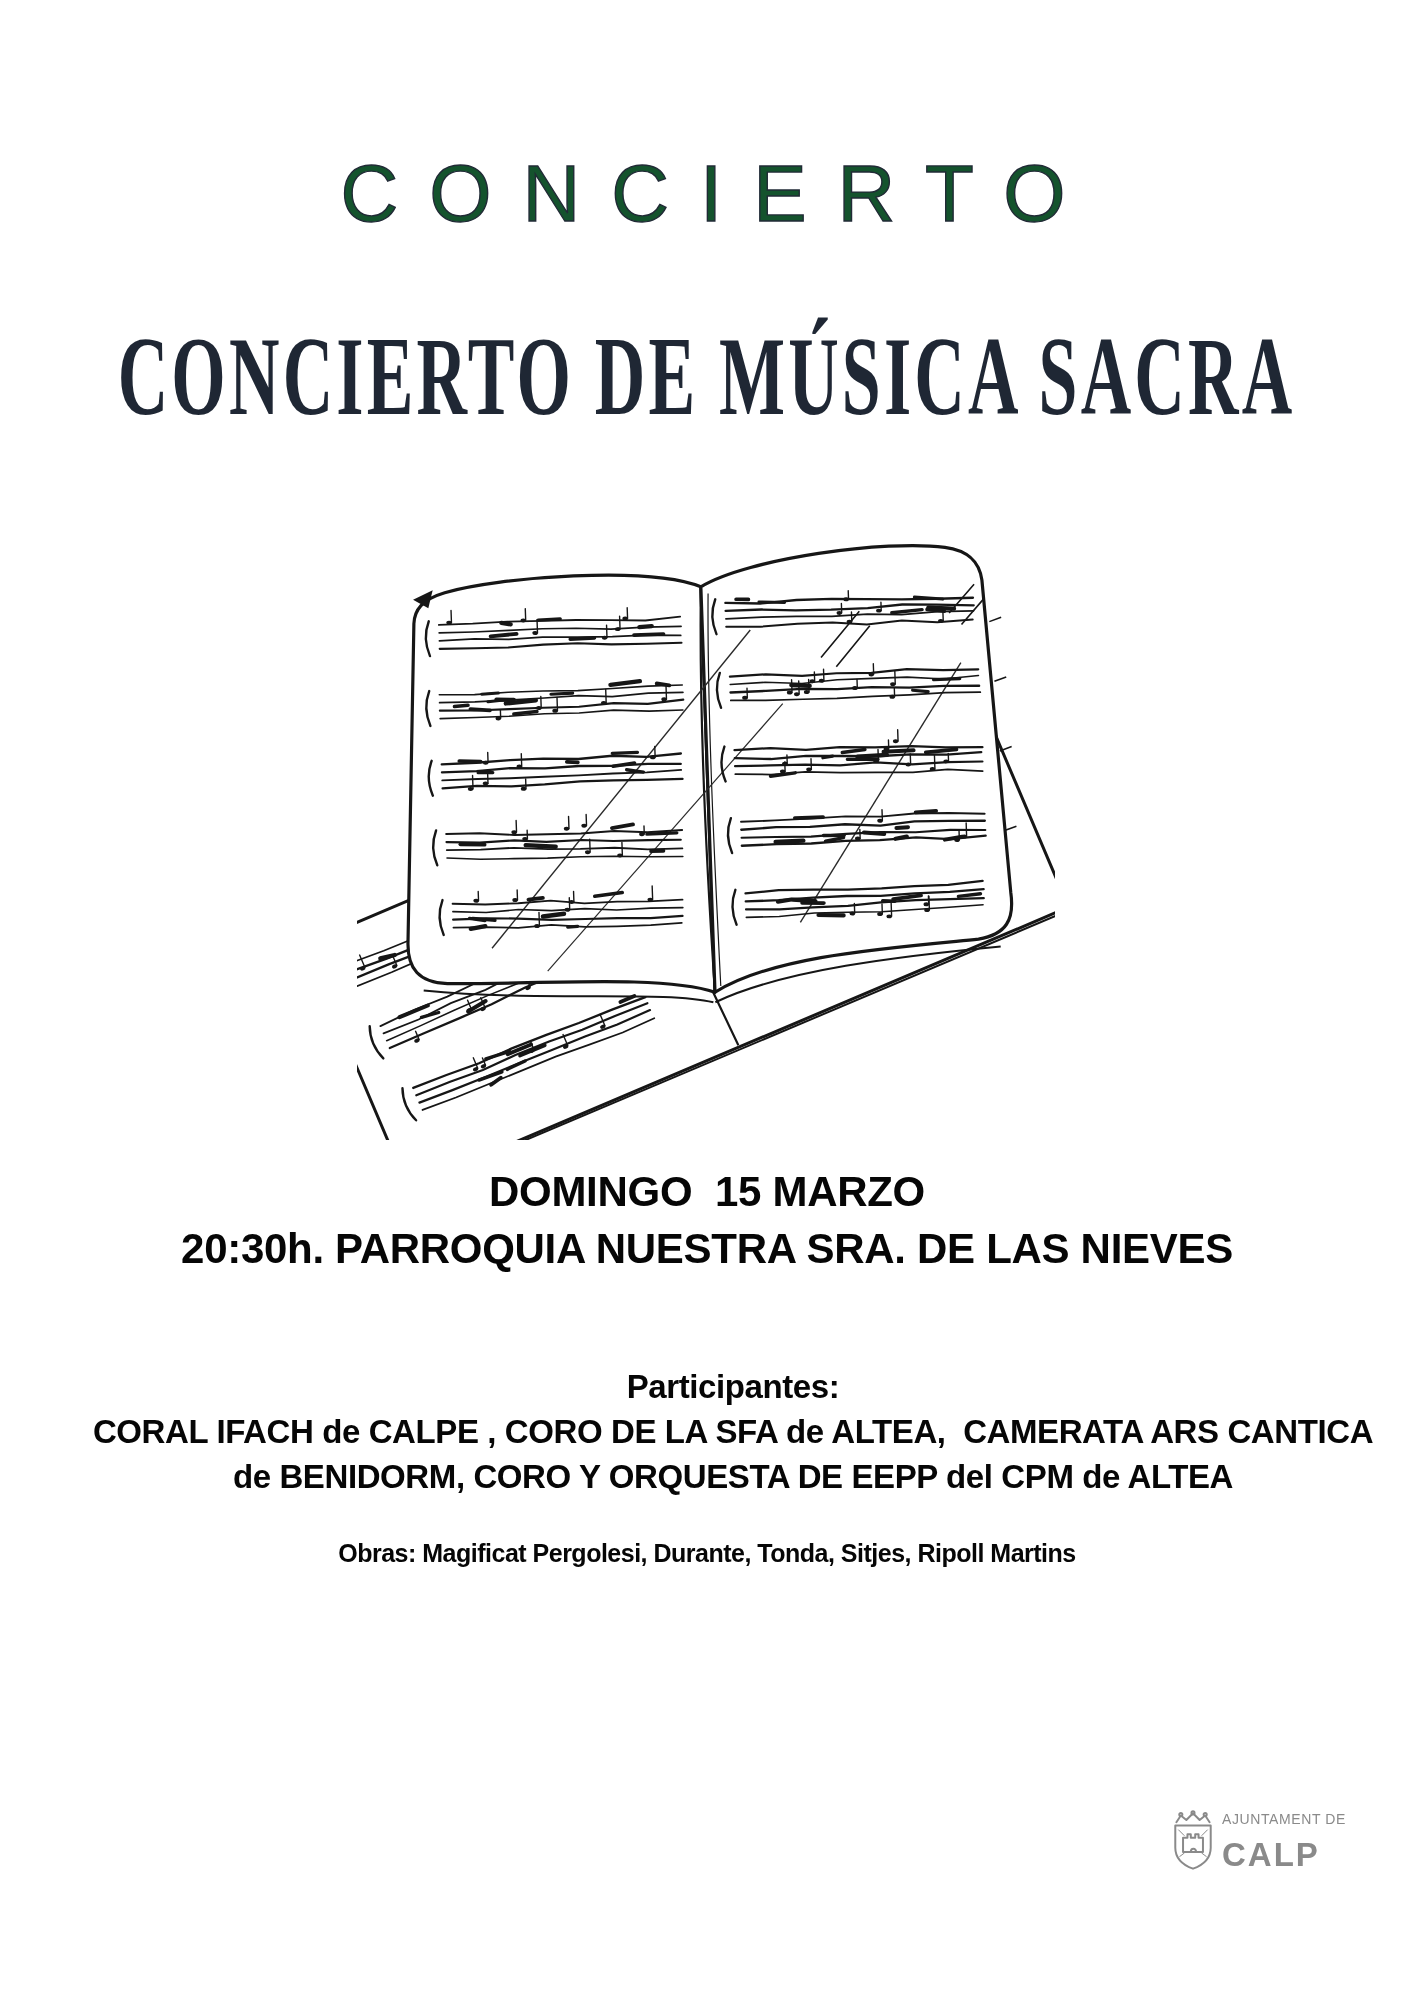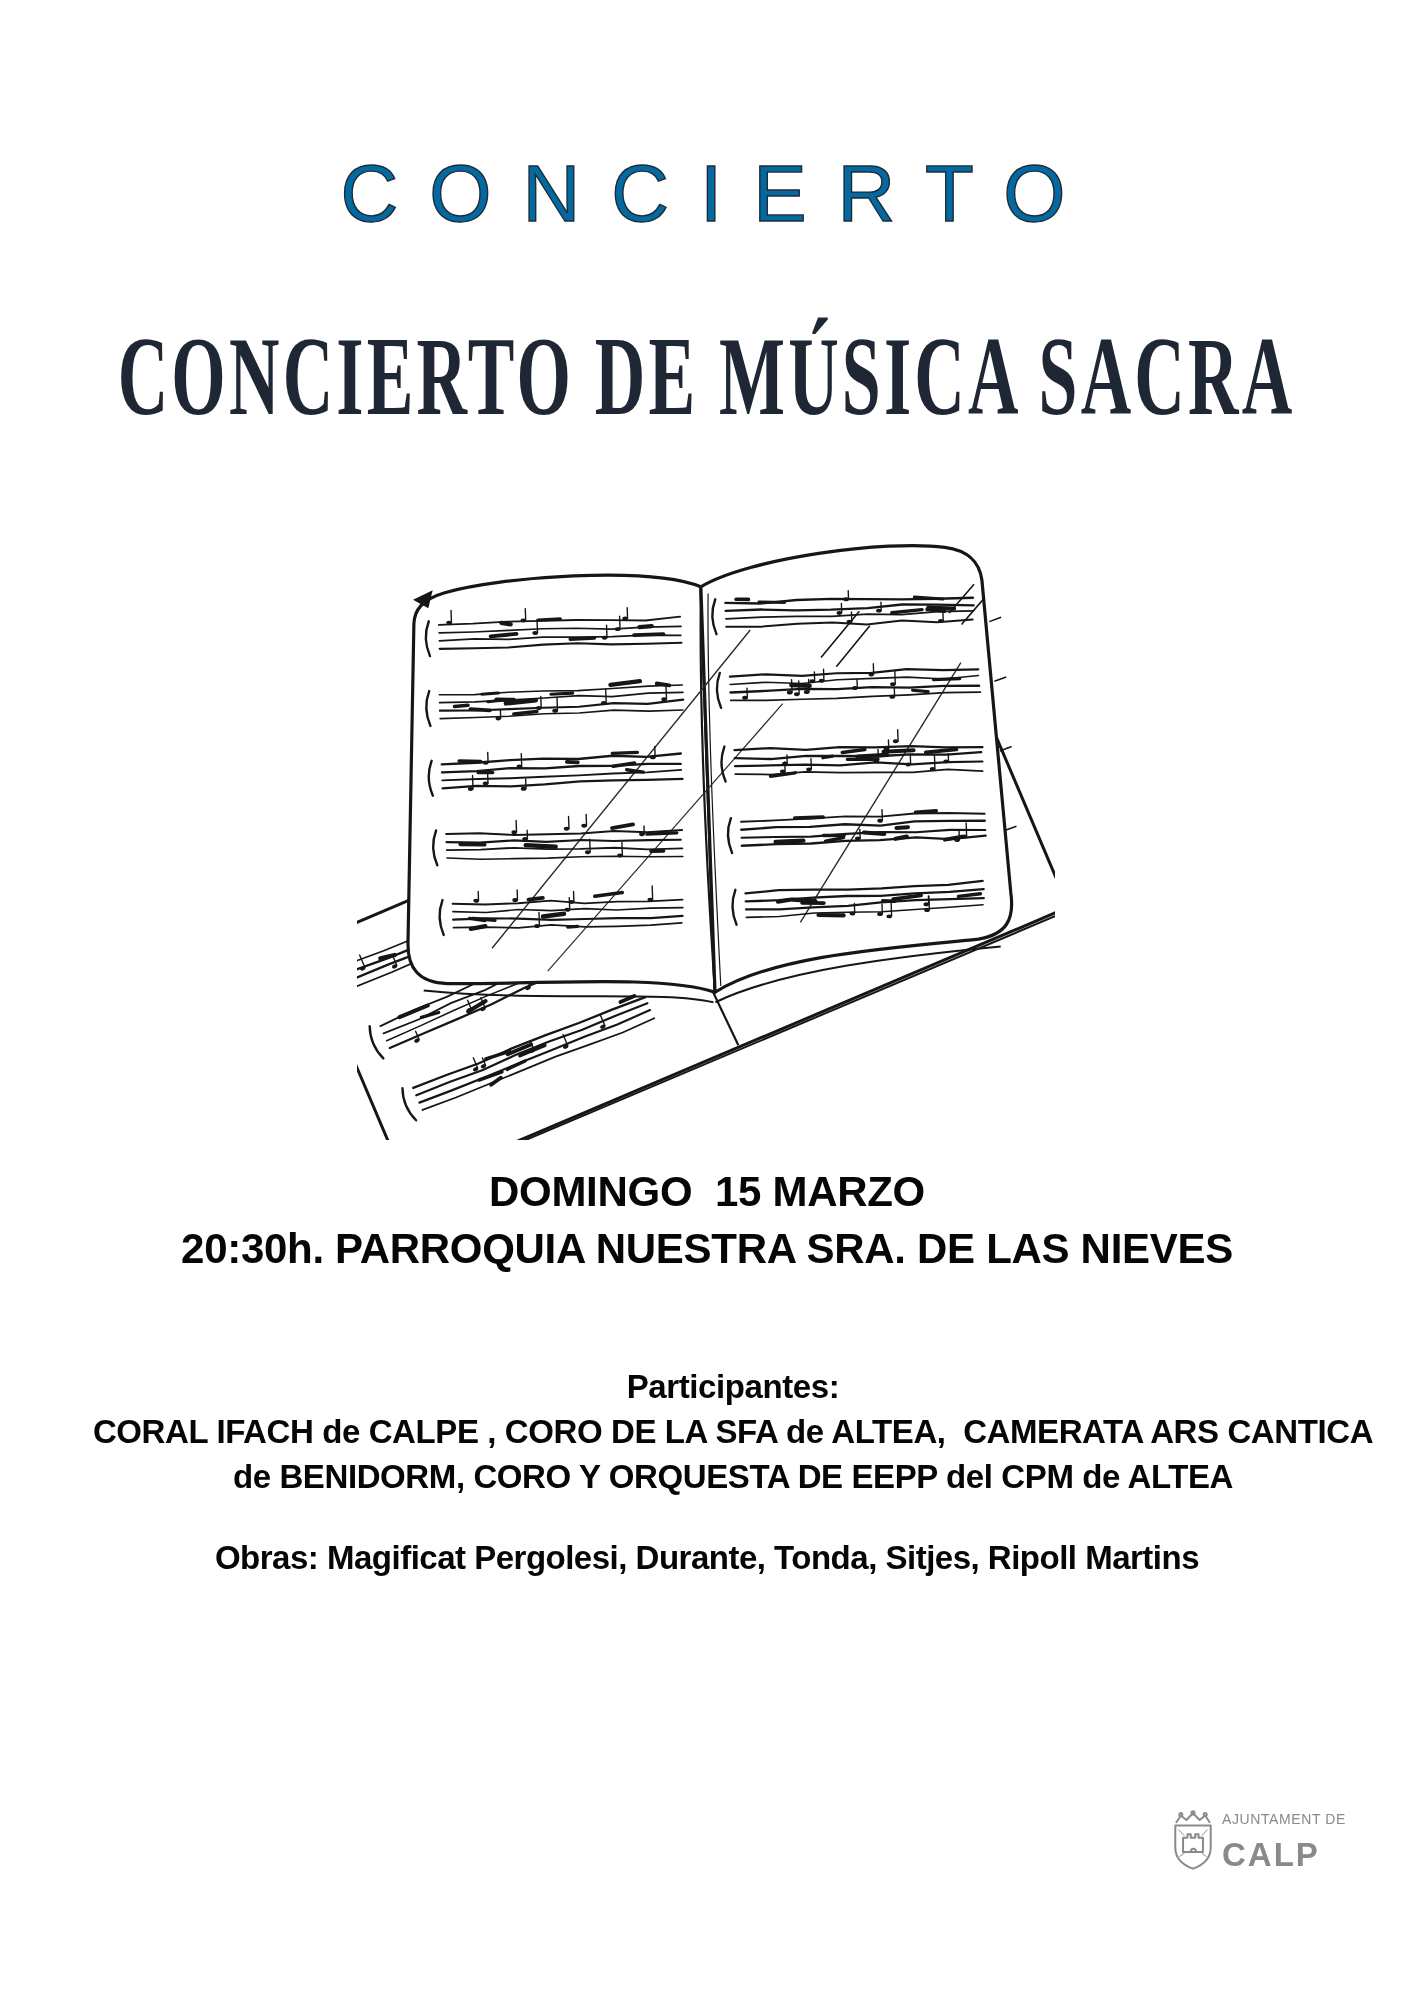--- a/index.html
+++ b/index.html
@@ -1,32 +1,32 @@
 <!DOCTYPE html>
 <html><head>
 <meta charset="utf-8">
 <style>
   html,body{margin:0;padding:0;background:#ffffff;}
   .poster{position:relative;width:1414px;height:2000px;background:#ffffff;overflow:hidden;
           font-family:"Liberation Sans",sans-serif;color:#0d0d0d;}
   .supertitle{position:absolute;top:148px;left:0;width:100%;text-align:center;
           font-size:80px;font-weight:400;letter-spacing:31px;padding-left:23px;box-sizing:border-box;
-          color:#0369a1;-webkit-text-stroke:1.4px #212a36;}
+          color:#14532d;-webkit-text-stroke:1.4px #212a36;}
   .main-title-wrap{position:absolute;top:312px;left:0;width:100%;display:flex;justify-content:center;}
   .main-title{font-family:"Liberation Serif",serif;font-weight:bold;font-size:66px;
           letter-spacing:3px;color:#1f2734;transform:scale(1.06,1.7);transform-origin:center top;
           white-space:pre;}
   .art{position:absolute;left:357px;top:512px;width:698px;height:628px;}
   .art svg{width:100%;height:100%;}
   .schedule{position:absolute;top:1163px;left:0;width:100%;text-align:center;
           font-weight:bold;font-size:42px;line-height:57px;letter-spacing:-0.3px;color:#060606;}
   .participants{position:absolute;top:1364px;left:0;width:100%;text-align:center;
           font-weight:bold;font-size:33px;line-height:45px;letter-spacing:-0.4px;color:#060606;padding-left:26px;}
   .works{position:absolute;top:1539px;left:0;width:100%;text-align:center;
-          font-weight:bold;font-size:33px;letter-spacing:-0.5px;color:#060606;}
+          font-weight:bold;font-size:25px;letter-spacing:-0.5px;color:#060606;}
   .footer{position:absolute;top:1825px;left:50%;transform:translateX(-50%);
           font-weight:bold;font-size:28px;letter-spacing:-0.5px;white-space:pre;color:#111111;}
   .pre{white-space:pre;}
   .logo{position:absolute;left:1168px;top:1810px;display:flex;align-items:center;color:#8a8a8a;}
   .logo-shield{width:50px;height:62px;flex:0 0 auto;}
   .logo-text{display:flex;flex-direction:column;margin-left:4px;line-height:1;}
   .logo-text .small{font-size:14px;font-weight:normal;letter-spacing:0.6px;margin-bottom:14px;}
   .logo-text .big{font-size:33px;font-weight:bold;letter-spacing:2px;margin-top:-2px;}
 </style>
 </head>

